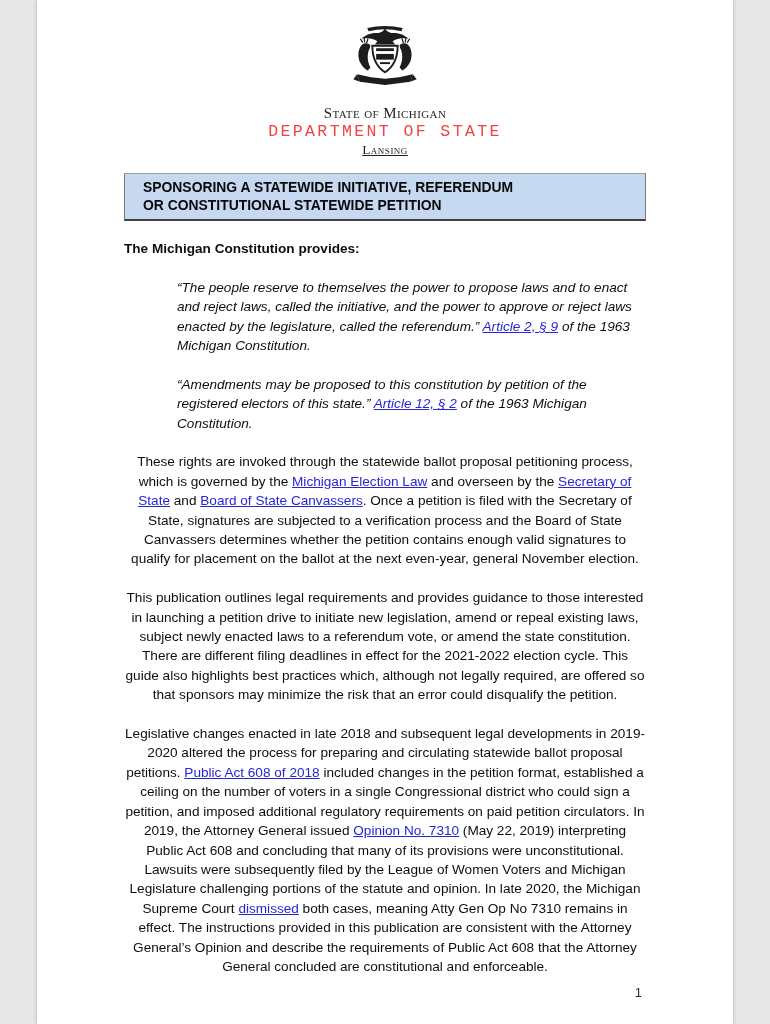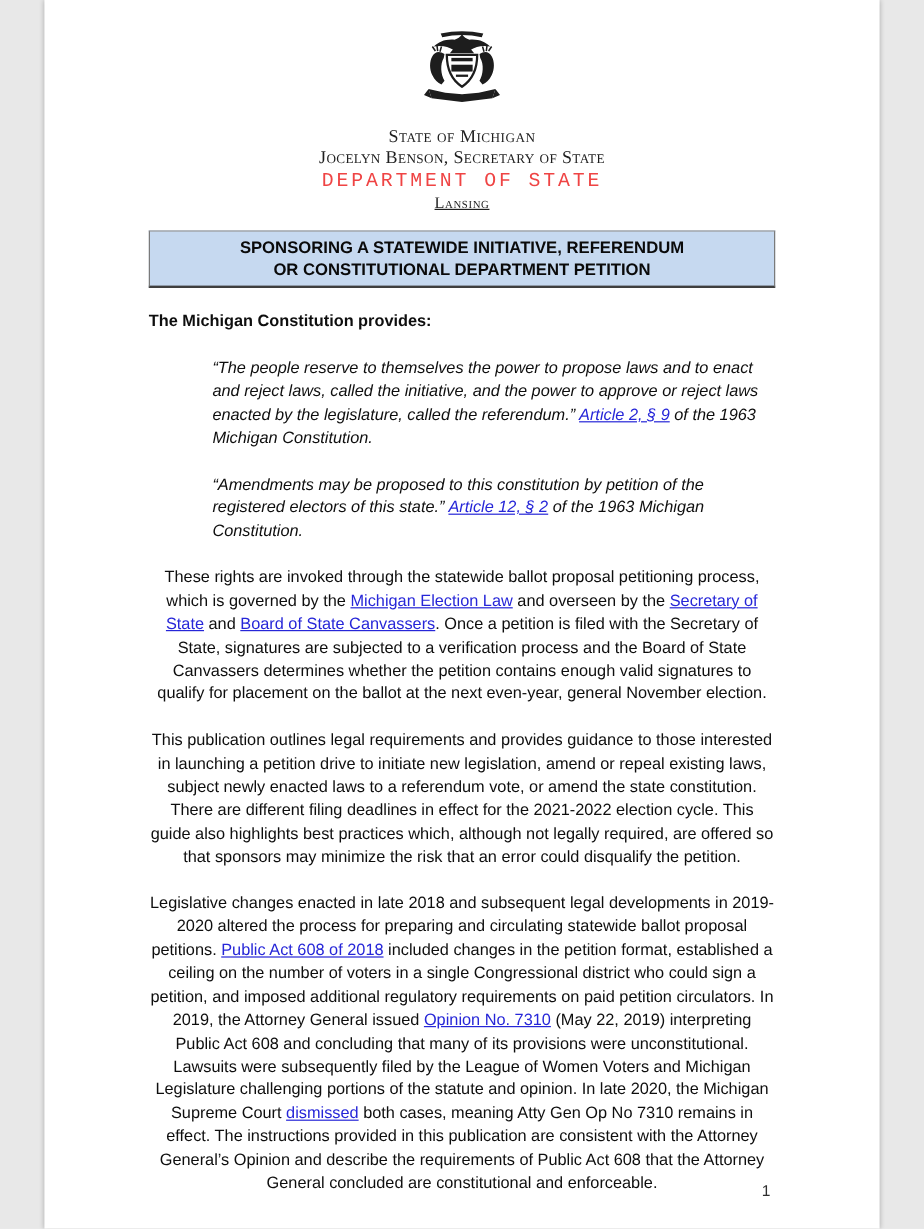--- a/index.html
+++ b/index.html
@@ -42,22 +42,22 @@
     color: #111;
   }
 
   
   .title-banner {
     margin-top: 15px;
     background: #c6d9f0;
     border: 1px solid #7a7a7a;
     border-bottom: 2px solid #3f3f3f;
     border-top-color: #9a9a9a;
-    text-align: center;
-    padding: 4px 4px 5px;
+    text-align: left;
+    padding: 4px 18px 5px;
   }
   .title-banner .tline {
     font-weight: bold;
     font-size: 13.9px;
     line-height: 18px;
     color: #0a0a0a;
   }
 
   
   .body-text { font-size: 13.6px; line-height: 19.4px; color: #0e0e0e; }
@@ -97,29 +97,28 @@
         <path d="M37 34 C30 29 24 31 21 37 C17 44 17 54 21 62 C24 68 28 72 33 74 L37 69 C32 61 31 47 36 39 Z" fill="#1d1d1d"></path>
         <path d="M25 30 L21 24 M28 30 L27 22 M31 31 L33 24" stroke="#1d1d1d" stroke-width="2" fill="none"></path>
 
         <path d="M83 34 C90 29 96 31 99 37 C103 44 103 54 99 62 C96 68 92 72 87 74 L83 69 C88 61 89 47 84 39 Z" fill="#1d1d1d"></path>
         <path d="M95 30 L99 24 M92 30 L93 22 M89 31 L87 24" stroke="#1d1d1d" stroke-width="2" fill="none"></path>
 
         <path d="M16 80 L38 85 L60 87 L82 85 L104 80 L100 92 L60 97 L20 92 Z" fill="#1d1d1d"></path>
         <path d="M16 80 L10 88 L20 92 Z M104 80 L110 88 L100 92 Z" fill="#1d1d1d"></path>
       </svg>
       <div class="lh-serif lh-state">State of Michigan</div>
-      <div class="lh-serif lh-sec">Jocelyn Benson, Secretary of State</div>
       <div class="lh-dept">DEPARTMENT OF STATE</div>
       <div class="lh-serif lh-city">Lansing</div>
     </header>
 
 
     <div class="title-banner">
       <div class="tline">SPONSORING A STATEWIDE INITIATIVE, REFERENDUM</div>
-      <div class="tline">OR CONSTITUTIONAL DEPARTMENT PETITION</div>
+      <div class="tline">OR CONSTITUTIONAL STATEWIDE PETITION</div>
     </div>
 
     <p class="body-text intro">The Michigan Constitution provides:</p>
 
     <blockquote class="body-text quote"><span>“The people reserve to themselves the power to propose laws and to enact and reject laws, called the initiative, and the power to approve or reject laws enacted by the legislature, called the referendum.” </span><a class="doc-link" href="#">Article 2, § 9</a><span> of the 1963 Michigan Constitution.</span></blockquote>
 
     <blockquote class="body-text quote"><span>“Amendments may be proposed to this constitution by petition of the registered electors of this state.” </span><a class="doc-link" href="#">Article 12, § 2</a><span> of the 1963 Michigan Constitution.</span></blockquote>
 
     <p class="body-text para"><span>These rights are invoked through the statewide ballot proposal petitioning process, which is governed by the </span><a class="doc-link" href="#">Michigan Election Law</a><span> and overseen by the </span><a class="doc-link" href="#">Secretary of State</a><span> and </span><a class="doc-link" href="#">Board of State Canvassers</a><span>. Once a petition is filed with the Secretary of State, signatures are subjected to a verification process and the Board of State Canvassers determines whether the petition contains enough valid signatures to qualify for placement on the ballot at the next even-year, general November election.</span></p>
 

